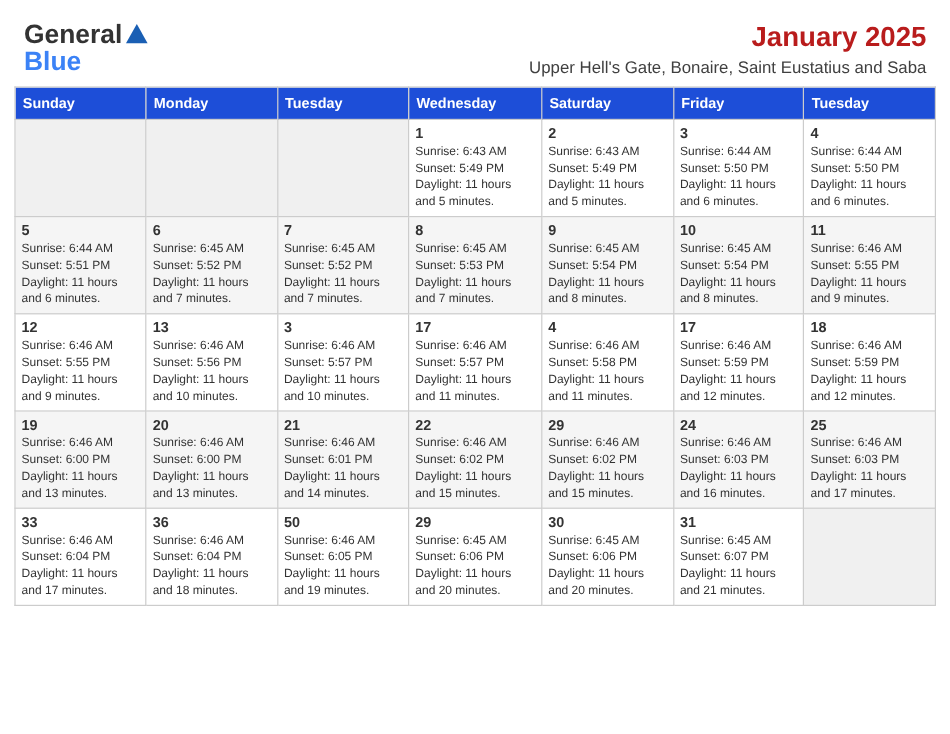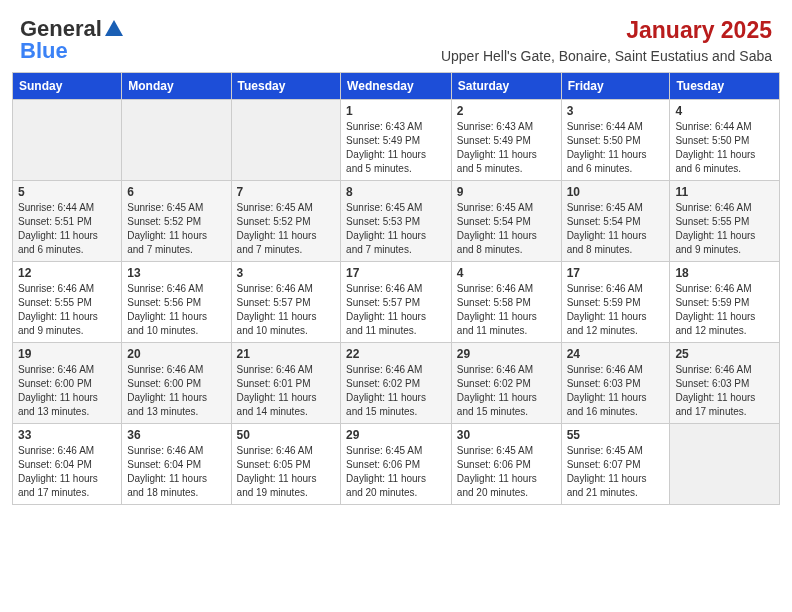--- a/index.html
+++ b/index.html
@@ -235,20 +235,20 @@
           </td>
           <td>
             <span class="day-num">29</span>
             <div class="day-info">Sunrise: 6:45 AM<br>Sunset: 6:06 PM<br>Daylight: 11 hours<br>and 20 minutes.</div>
           </td>
           <td>
             <span class="day-num">30</span>
             <div class="day-info">Sunrise: 6:45 AM<br>Sunset: 6:06 PM<br>Daylight: 11 hours<br>and 20 minutes.</div>
           </td>
           <td>
-            <span class="day-num">55</span>
+            <span class="day-num">31</span>
             <div class="day-info">Sunrise: 6:45 AM<br>Sunset: 6:07 PM<br>Daylight: 11 hours<br>and 21 minutes.</div>
           </td>
           <td class="empty-cell"></td>
         </tr>
       </tbody>
   </table>
 </div>
 
 </body></html>

